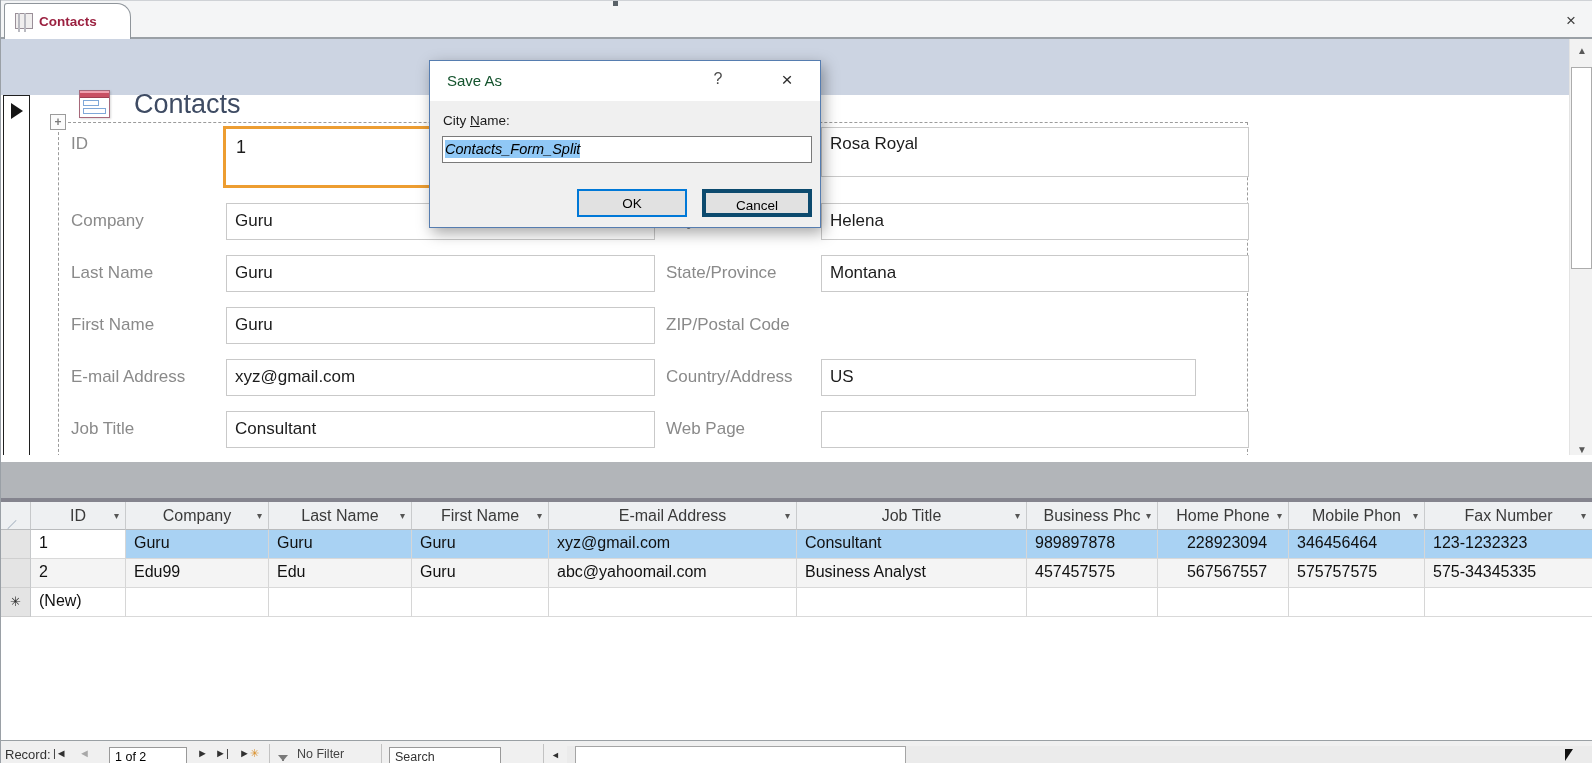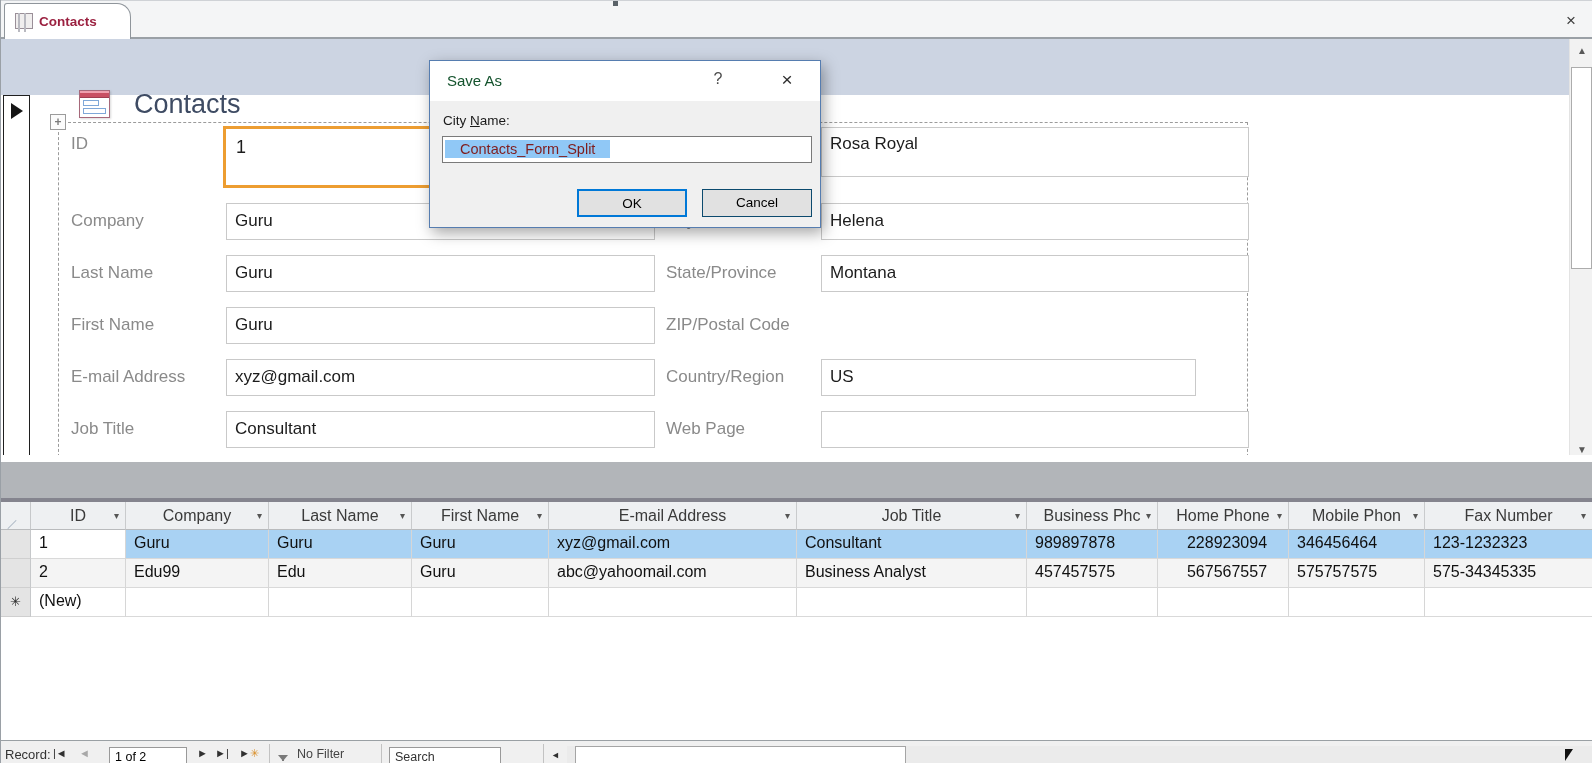--- a/index.html
+++ b/index.html
@@ -78,24 +78,24 @@
   .cursor { position:absolute; left:1564px; top:8px; width:0; height:0; border-top:12px solid #111; border-right:8px solid transparent; }
 
   
   .dlg { position:absolute; left:428px; top:60px; width:392px; height:168px; background:#f0f0f0; border:1px solid #567db0; box-shadow:3px 5px 14px rgba(0,0,0,.35); z-index:100; }
   .dlg-title { position:absolute; left:0; top:0; width:100%; height:40px; background:#fff; }
   .dlg-title .t { position:absolute; left:17px; top:11px; font-size:15px; color:#14532d; }
   .dlg-help { position:absolute; left:278px; top:9px; font-size:16px; color:#4d4d4d; width:20px; text-align:center; cursor:pointer; }
   .dlg-close { position:absolute; left:345px; top:8px; font-size:19px; color:#2e2e2e; width:24px; text-align:center; cursor:pointer; }
   .dlg-lbl { position:absolute; left:13px; top:52px; font-size:13.5px; color:#1a1a1a; }
   .dlg-input { position:absolute; left:12px; top:75px; width:370px; height:27px; background:#fff; border:1px solid #7a7a7a; font-size:14.5px; padding:4px 2px 0 2px; }
-  .dlg-input .selected { background:#90c8f6; color:#7f1d1d; padding:1px 15px; }
+  .dlg-input .selected { background:#90c8f6; color:#000000; padding:1px 0;font-style:italic; }
   .dlg-btn { position:absolute; top:128px; width:110px; height:28px; font-size:13.5px; text-align:center; line-height:25px; cursor:pointer; background:#e1e1e1; }
   .dlg-ok { left:147px; border:2px solid #0078d7; }
-  .dlg-cancel { left:272px; border:1px solid #0c4a6e; }
+  .dlg-cancel { left:272px; border:4px solid #0c4a6e; }
 </style>
 </head>
 <body>
 
 <div class="canvas">
 
   <div class="tabrow">
     <div class="tab">
       <span class="tab-icon"><span class="bar"></span><span class="ln"></span><span class="ln"></span></span>
       <span class="tab-label">Contacts</span>
@@ -132,21 +132,21 @@
   <div class="box idbox" style="left:222px; top:126px; width:434px; height:62px;">1</div>
   <div class="box mid" style="left:225px; top:203px; width:429px; height:37px;">Guru</div>
   <div class="box mid" style="left:225px; top:255px; width:429px; height:37px;">Guru</div>
   <div class="box mid" style="left:225px; top:307px; width:429px; height:37px;">Guru</div>
   <div class="box mid" style="left:225px; top:359px; width:429px; height:37px;">xyz@gmail.com</div>
   <div class="box mid" style="left:225px; top:411px; width:429px; height:37px;">Consultant</div>
 
   <div class="lbl" style="left:665px; top:211px;">City</div>
   <div class="lbl" style="left:665px; top:263px;">State/Province</div>
   <div class="lbl" style="left:665px; top:315px;">ZIP/Postal Code</div>
-  <div class="lbl" style="left:665px; top:367px;">Country/Region</div>
+  <div class="lbl" style="left:665px; top:367px;">Country/Address</div>
   <div class="lbl" style="left:665px; top:419px;">Web Page</div>
 
   <div class="box" style="left:820px; top:127px; width:428px; height:50px;">Rosa Royal</div>
   <div class="box mid" style="left:820px; top:203px; width:428px; height:37px;">Helena</div>
   <div class="box mid" style="left:820px; top:255px; width:428px; height:37px;">Montana</div>
   <div class="box mid" style="left:820px; top:359px; width:375px; height:37px;">US</div>
   <div class="box mid" style="left:820px; top:411px; width:428px; height:37px;"></div>
 
   <div class="vsb">
     <div class="btn" style="top:0;">▲</div>

